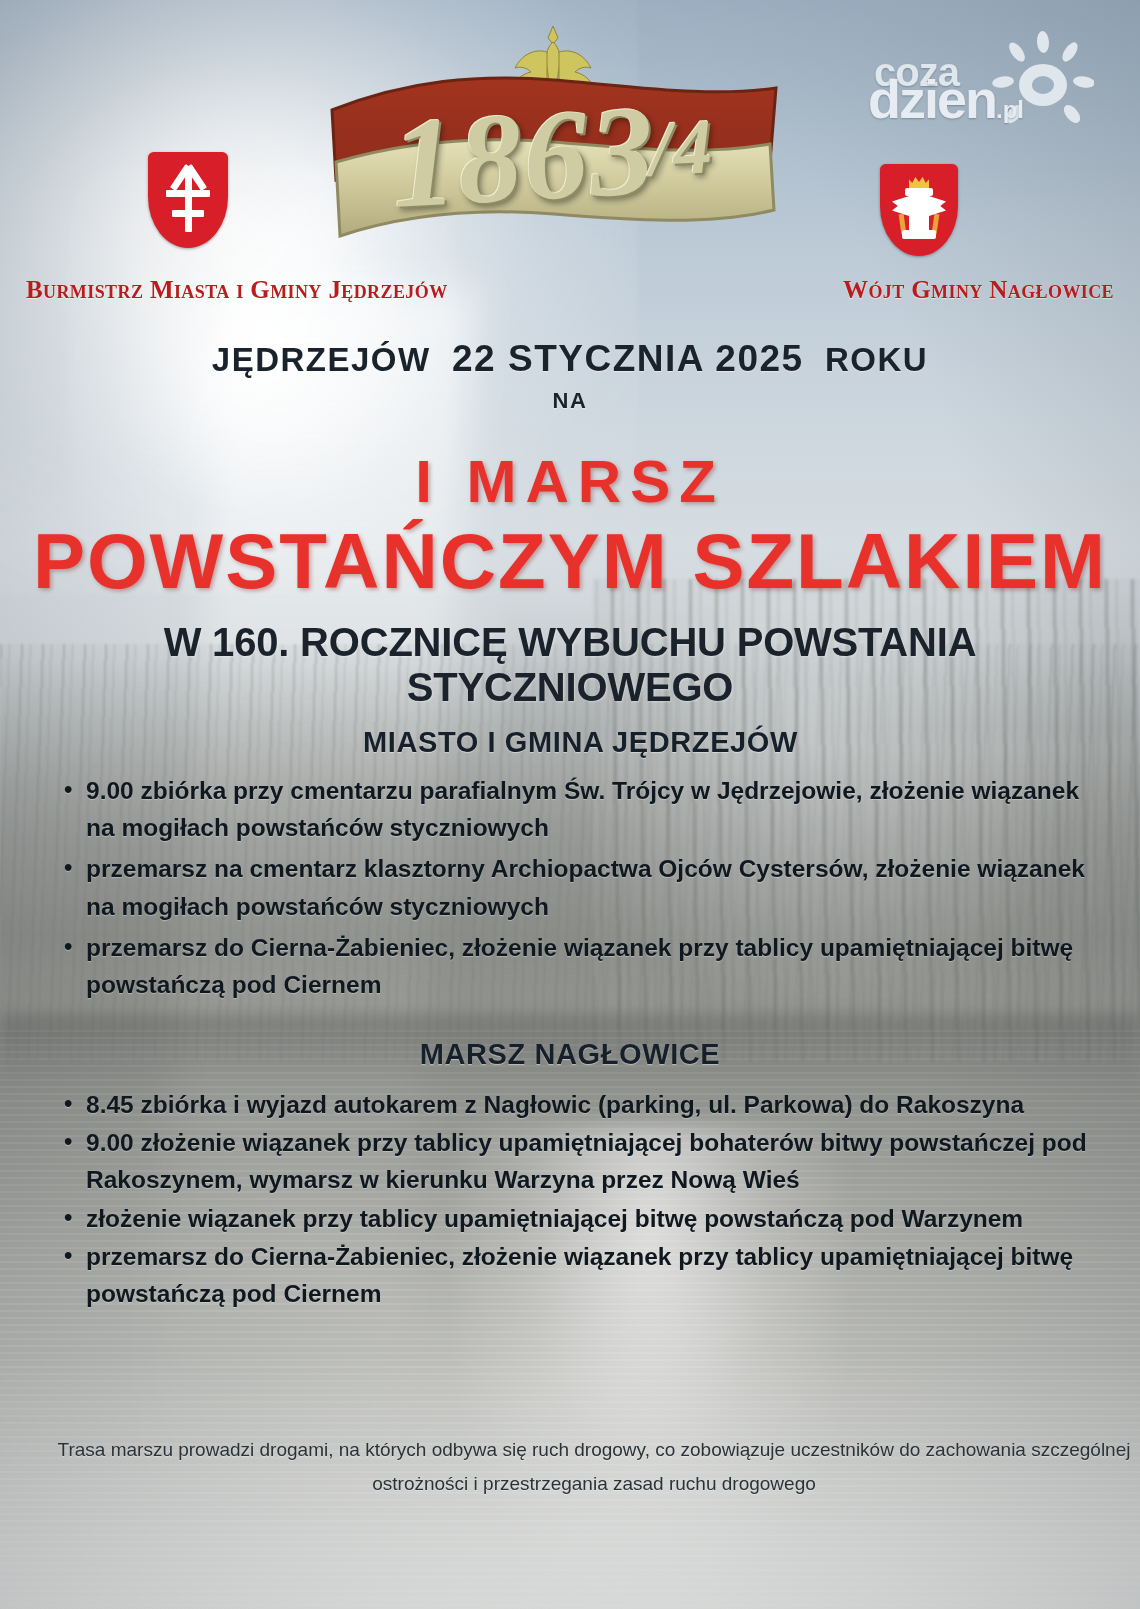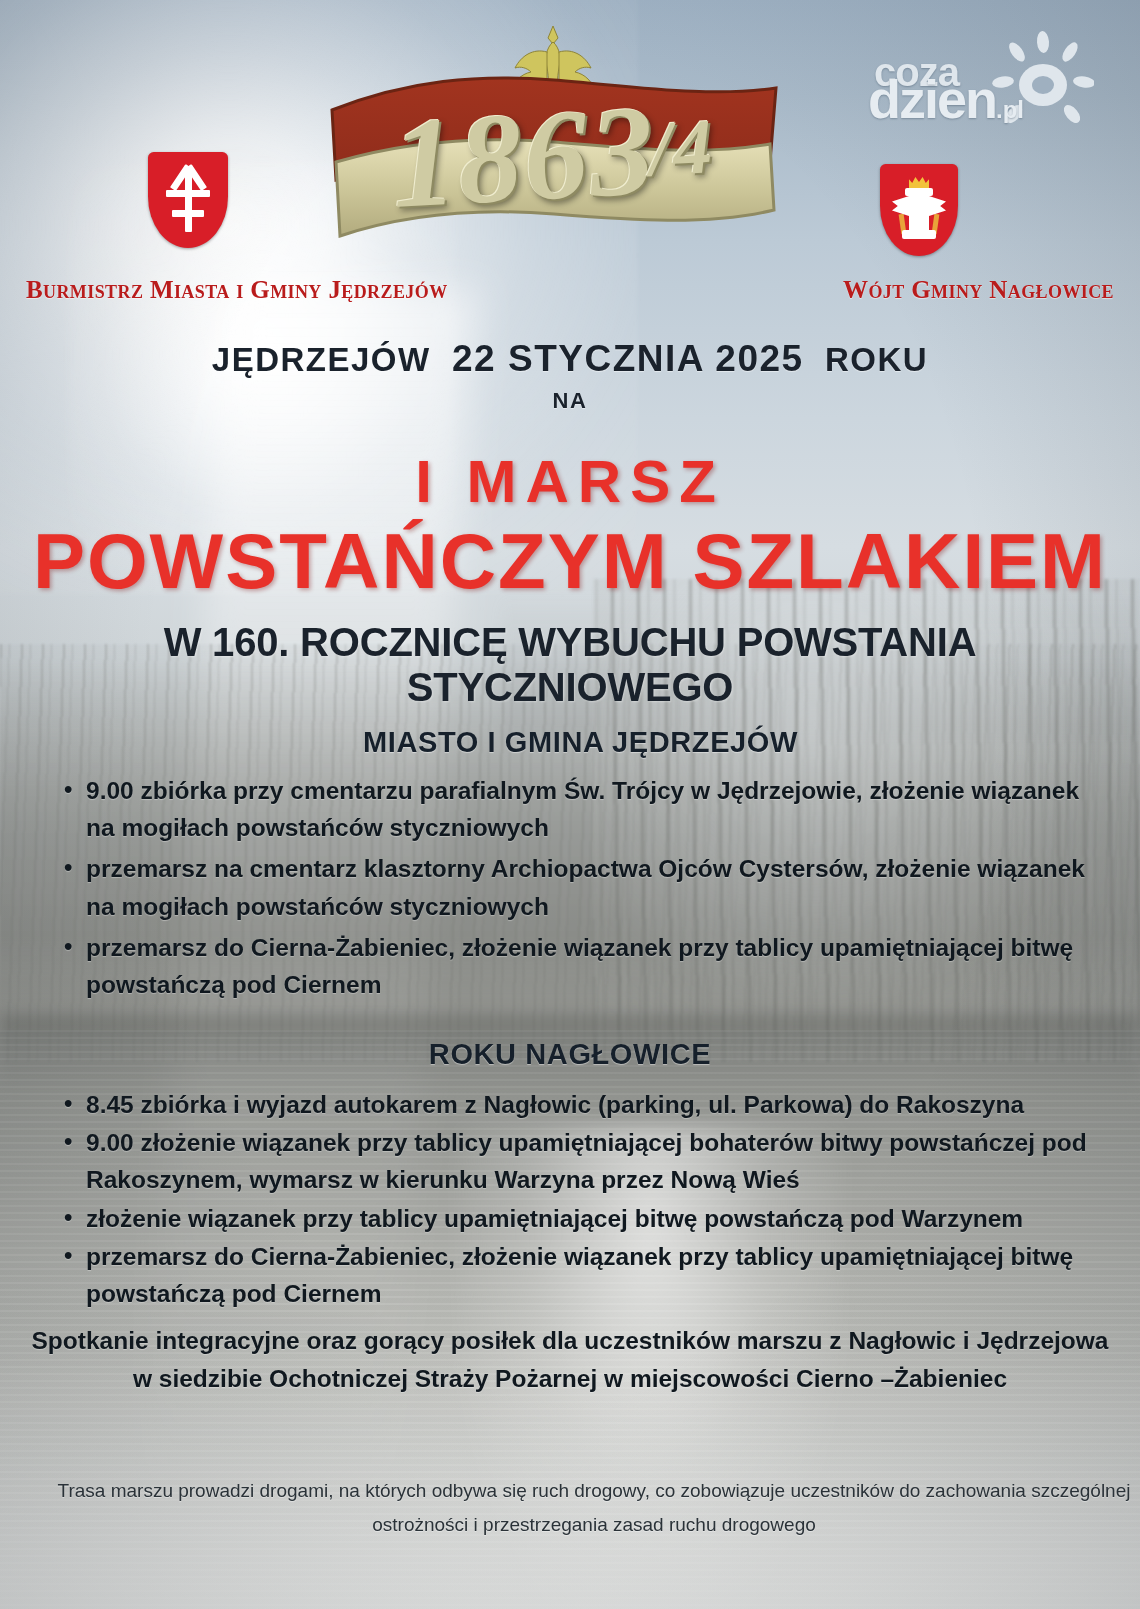--- a/index.html
+++ b/index.html
@@ -288,21 +288,21 @@
   .closing{
     position:absolute;left:0;top:1322px;width:100%;
     text-align:center;
     font-weight:bold;font-size:24.5px;line-height:1.55;
     color:#10181f;
     text-shadow:0 1px 1px rgba(255,255,255,.32);
   }
 
   
   .disclaimer{
-    position:absolute;left:0;top:1474px;width:100%;
+    position:absolute;left:0;top:1433px;width:100%;
     text-align:center;
     font-size:19px;line-height:1.8;
     color:#2a3238;
     text-shadow:0 1px 1px rgba(255,255,255,.45);
     padding-left:48px;
   }
   .disclaimer .l2{display:block;}
 </style>
 </head>
 <body>
@@ -420,32 +420,28 @@
     <div class="title-red title-l1">I MARSZ</div>
     <div class="title-sub">W 160. ROCZNICĘ WYBUCHU POWSTANIA STYCZNIOWEGO</div>
 
     <div class="sec-head sec-head-1">MIASTO I GMINA JĘDRZEJÓW</div>
     <ul class="plist plist-1">
       <li>9.00 zbiórka przy cmentarzu parafialnym Św. Trójcy w Jędrzejowie, złożenie wiązanek na mogiłach powstańców styczniowych</li>
       <li> przemarsz na cmentarz klasztorny Archiopactwa Ojców Cystersów, złożenie wiązanek na mogiłach powstańców styczniowych</li>
       <li>przemarsz do Cierna-Żabieniec, złożenie wiązanek przy tablicy upamiętniającej bitwę powstańczą pod Ciernem</li>
     </ul>
 
-    <div class="sec-head sec-head-2">ROKU NAGŁOWICE</div>
+    <div class="sec-head sec-head-2">MARSZ NAGŁOWICE</div>
     <ul class="plist plist-2">
       <li> 8.45 zbiórka i wyjazd autokarem z Nagłowic (parking, ul. Parkowa) do Rakoszyna</li>
       <li>9.00 złożenie wiązanek przy tablicy upamiętniającej bohaterów bitwy powstańczej pod Rakoszynem, wymarsz w kierunku Warzyna przez Nową Wieś</li>
       <li>złożenie wiązanek przy tablicy upamiętniającej bitwę powstańczą pod Warzynem</li>
       <li>przemarsz do Cierna-Żabieniec, złożenie wiązanek przy tablicy upamiętniającej bitwę powstańczą pod Ciernem</li>
     </ul>
 
-    <div class="closing">
-      <div>Spotkanie integracyjne oraz gorący posiłek dla uczestników marszu z Nagłowic i Jędrzejowa</div>
-      <div>w siedzibie Ochotniczej Straży Pożarnej w miejscowości Cierno –Żabieniec</div>
-    </div>
 
     <div class="disclaimer">
       <span>Trasa marszu prowadzi drogami, na których odbywa się ruch drogowy, co zobowiązuje uczestników do zachowania szczególnej</span>
       <span class="l2">ostrożności i przestrzegania zasad ruchu drogowego</span>
     </div>
 
   </div>
 </div>
 
 </body></html>

